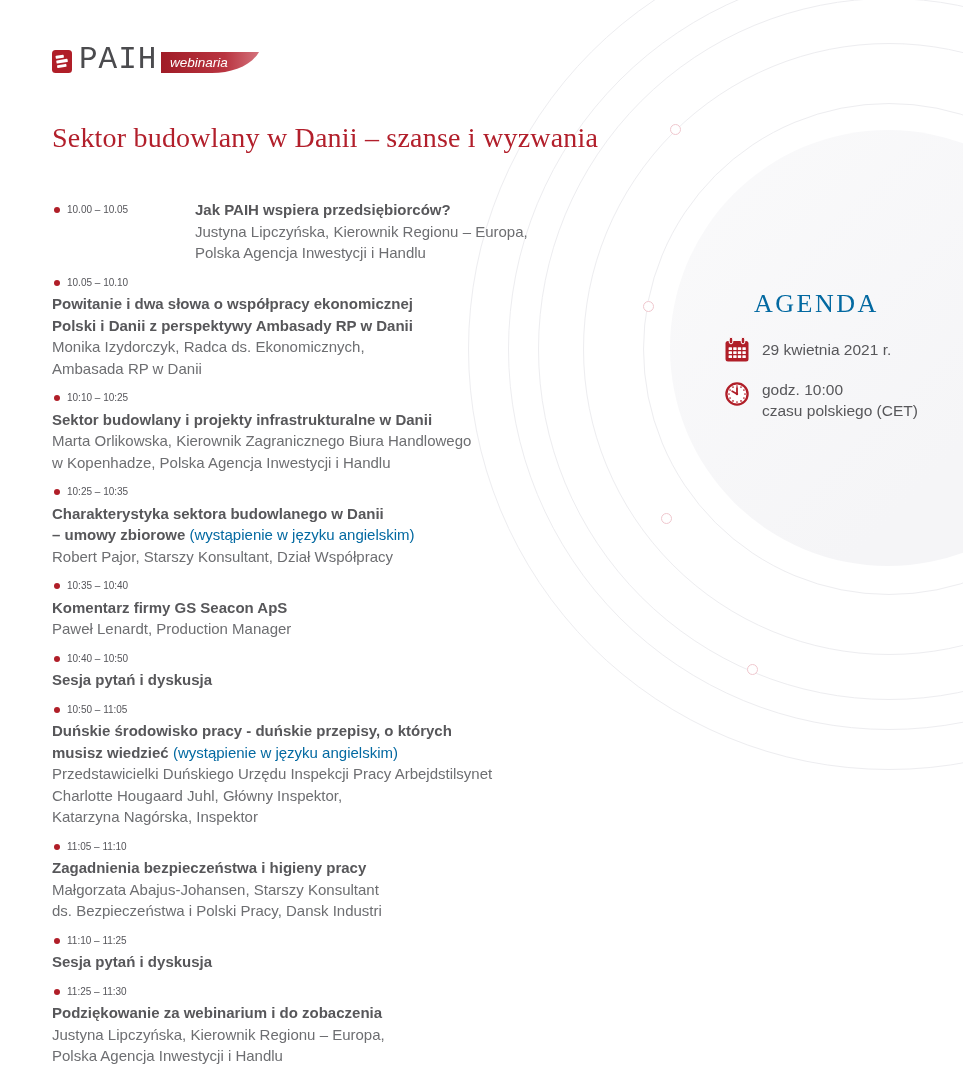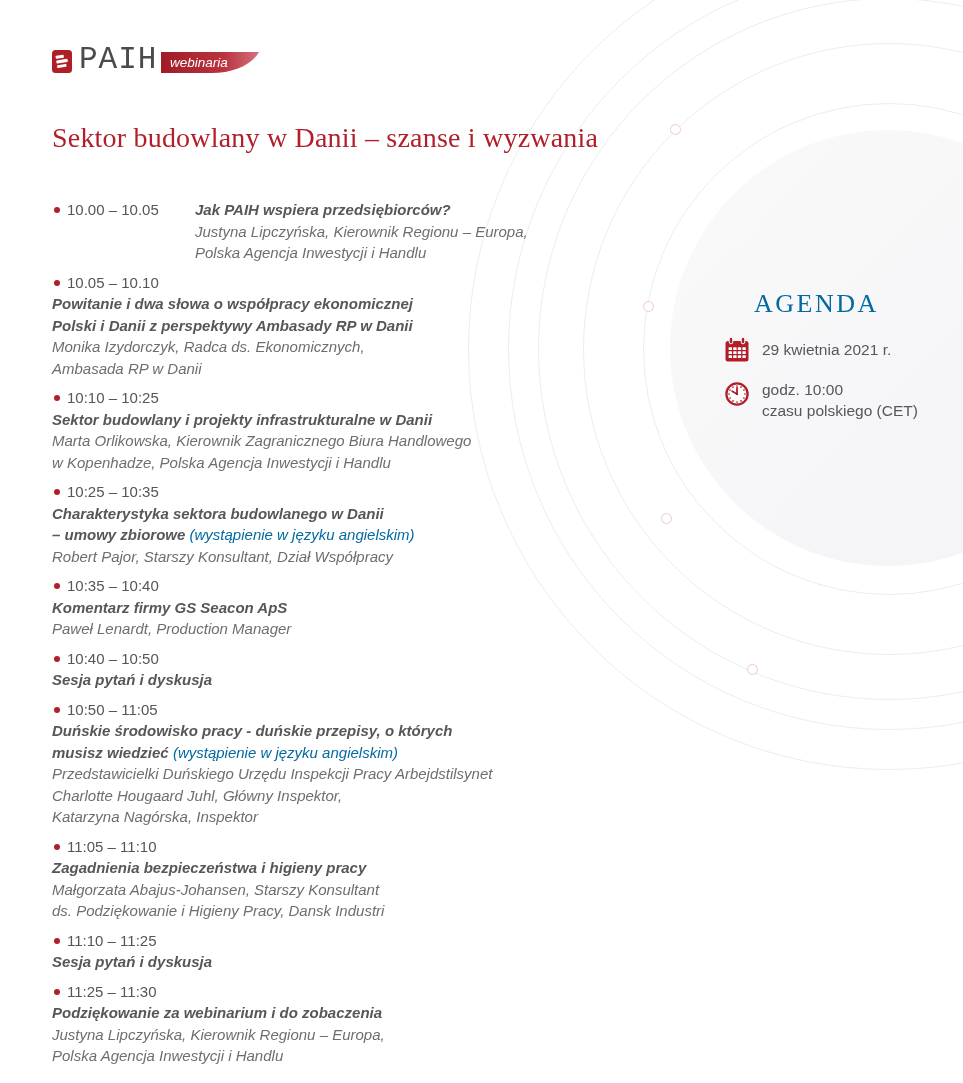--- a/index.html
+++ b/index.html
@@ -24,22 +24,22 @@
     position:absolute;left:52px;top:119px;
     font-family:Liberation Serif, serif;font-weight:400;
     font-size:28px;line-height:38px;color:#b21f2b;letter-spacing:0.2px;
   }
   
   .agenda-list{position:absolute;left:52px;top:199px;width:700px;}
   .item{display:flex;align-items:flex-start;}
   .item + .item{margin-top:8px;flex-direction:column;}
   .time-col{width:143px;flex:none;display:flex;align-items:flex-start;}
   .bullet{width:6px;height:6px;border-radius:50%;background:#b01e28;margin:8px 7px 0 2px;flex:none;}
-  .time{font-size:15px;line-height:21.5px;color:#55555a;white-space:nowrap;}
-  .content{flex:1;min-width:0;font-style:italic;}
+  .time{font-size:10px;line-height:21.5px;color:#55555a;white-space:nowrap;}
+  .content{flex:1;min-width:0;}
   .title-line{font-size:15px;line-height:21.5px;font-weight:700;color:#57575a;white-space:nowrap;}
   .note{font-weight:400;color:#0369a1;}
   .details div{font-size:15px;line-height:21.5px;font-weight:400;color:#6d6e71;white-space:nowrap;}
   
   .panel-heading{
     position:absolute;left:754px;top:289px;
     font-family:"Liberation Serif","DejaVu Serif",serif;font-size:26px;line-height:30px;
     color:#0369a1;letter-spacing:2.5px;font-weight:400;
   }
   .panel-info{position:absolute;left:724px;top:336px;width:220px;}
@@ -207,21 +207,21 @@
     <div class="time-col">
       <span class="bullet"></span>
       <span class="time">11:05 – 11:10</span>
     </div>
     <div class="content">
       <div class="titles">
             <div class="title-line">Zagadnienia bezpieczeństwa i higieny pracy</div>
           </div>
       <div class="details">
             <div>Małgorzata Abajus-Johansen, Starszy Konsultant</div>
-            <div>ds. Podziękowanie i Higieny Pracy, Dansk Industri</div>
+            <div>ds. Bezpieczeństwa i Polski Pracy, Dansk Industri</div>
           </div>
     </div>
   </div>
 
   <div class="item">
     <div class="time-col">
       <span class="bullet"></span>
       <span class="time">11:10 – 11:25</span>
     </div>
     <div class="content">

